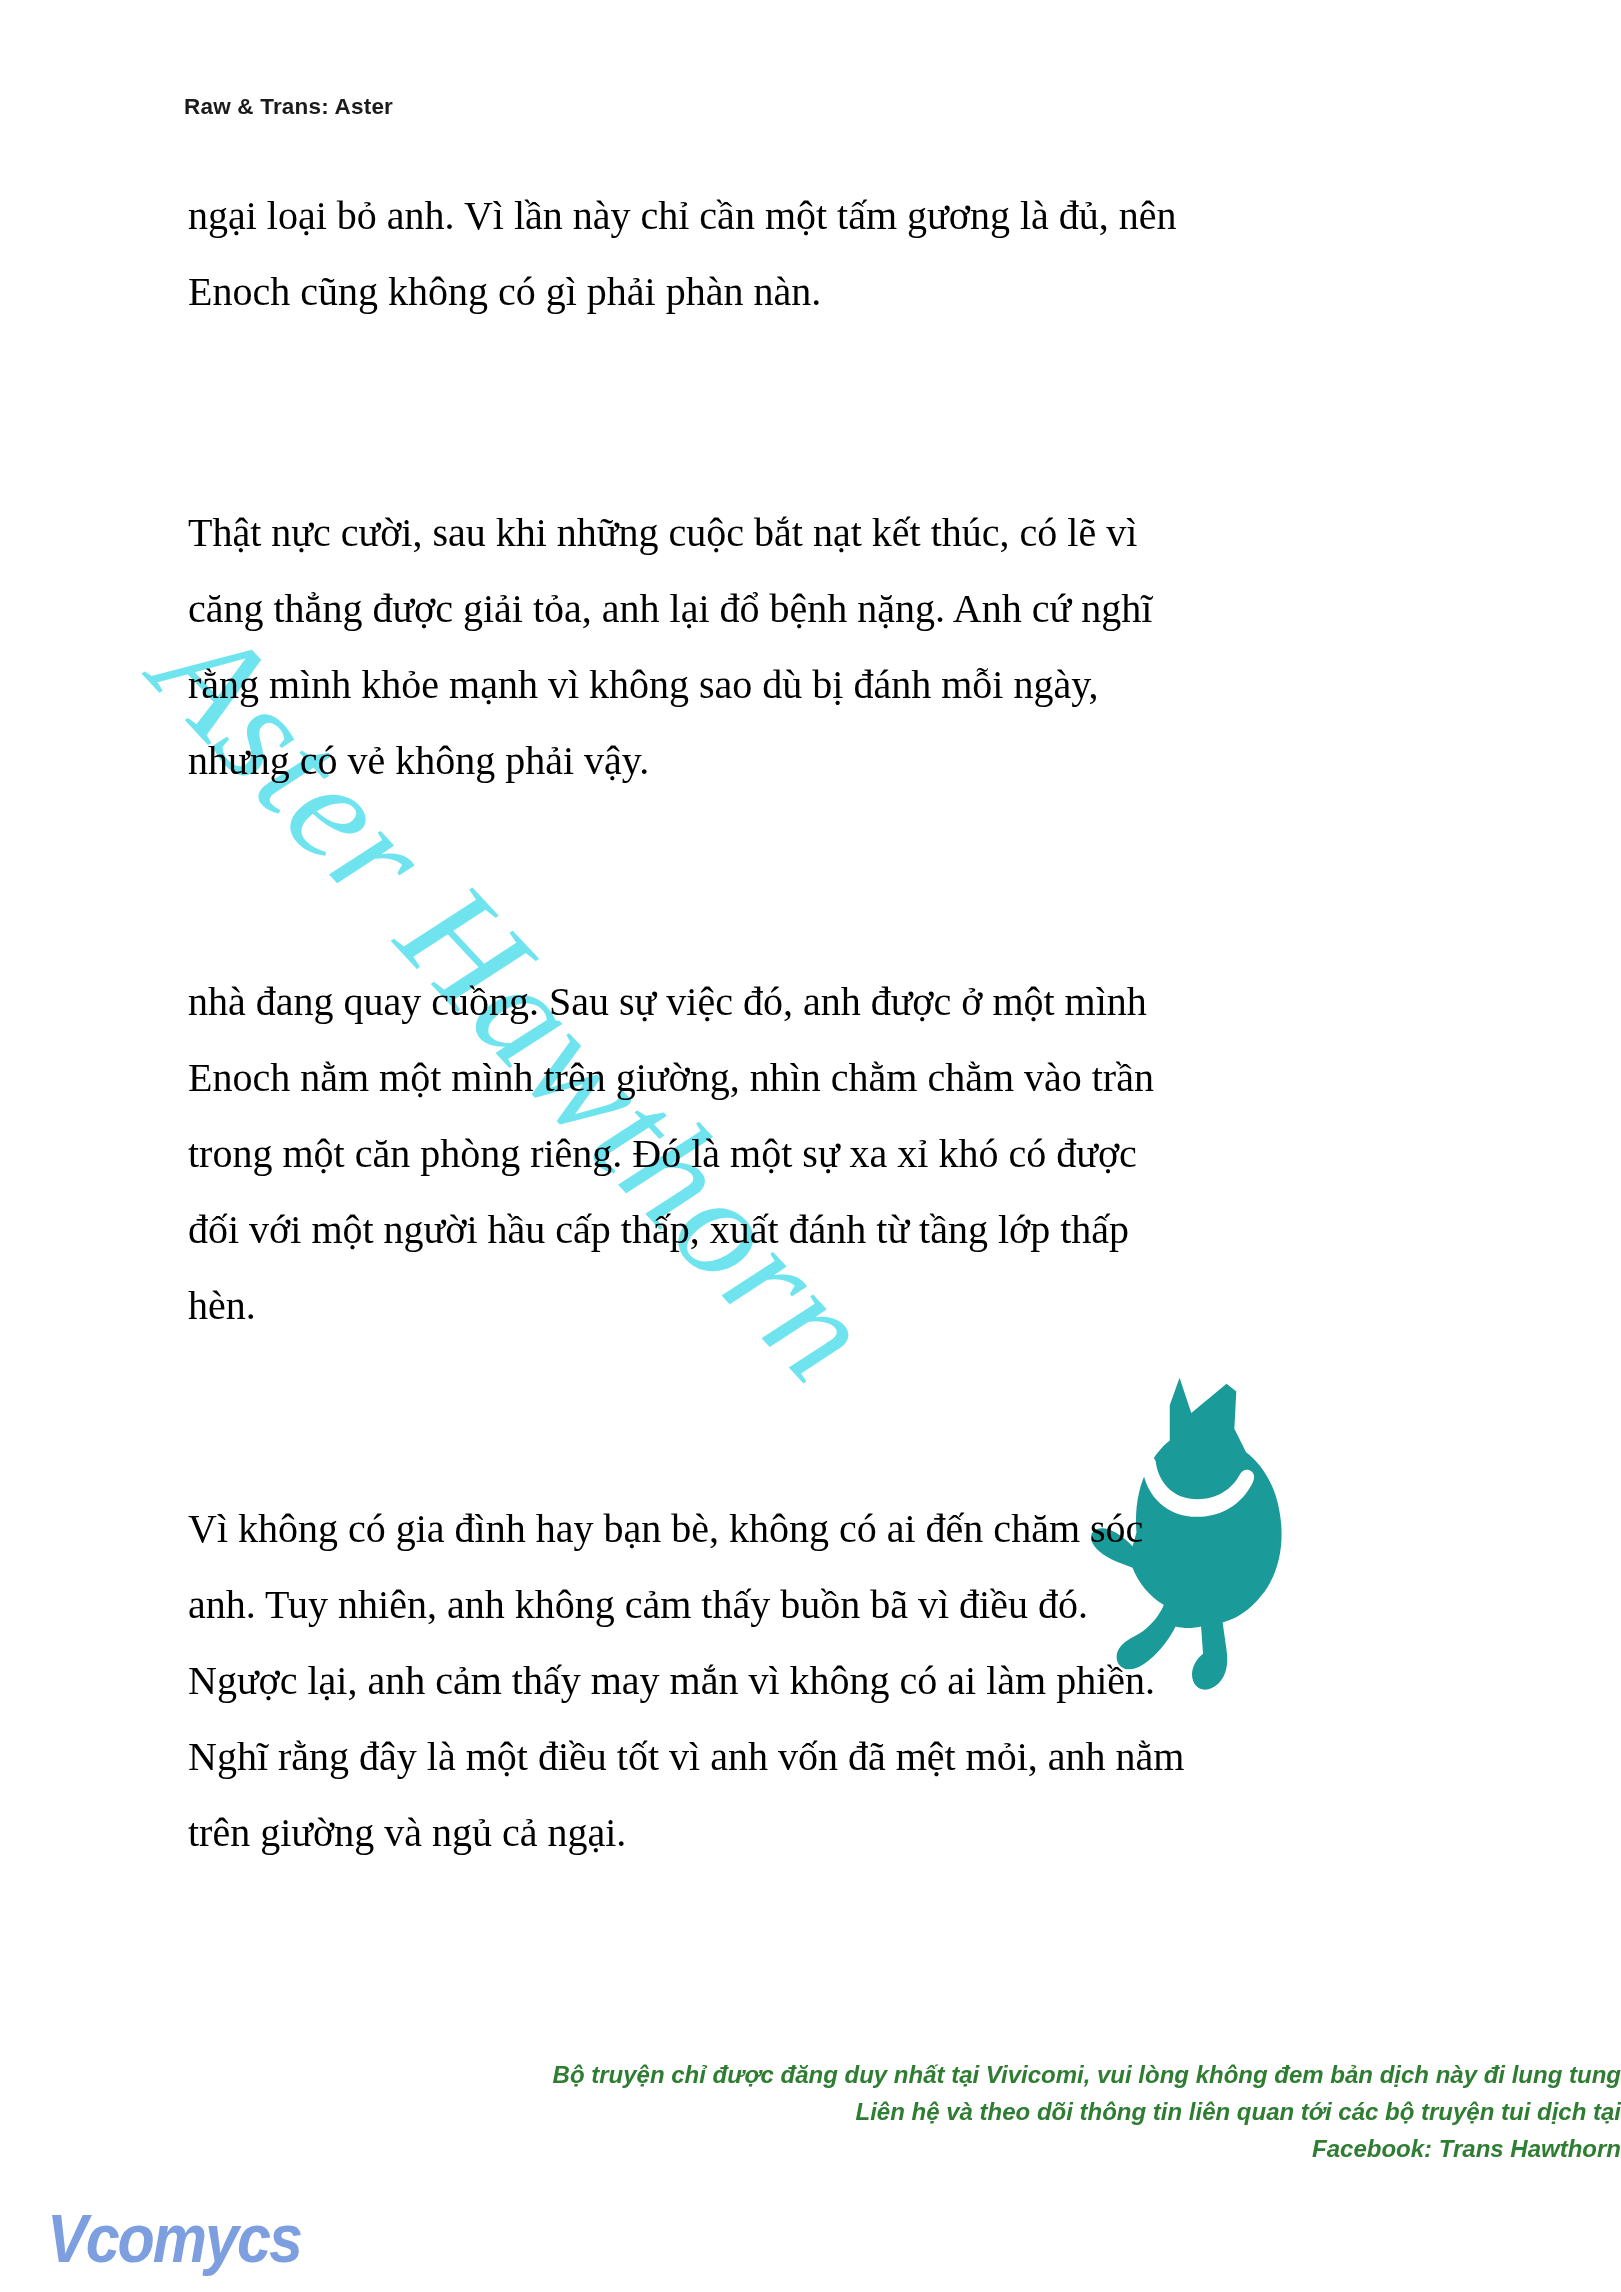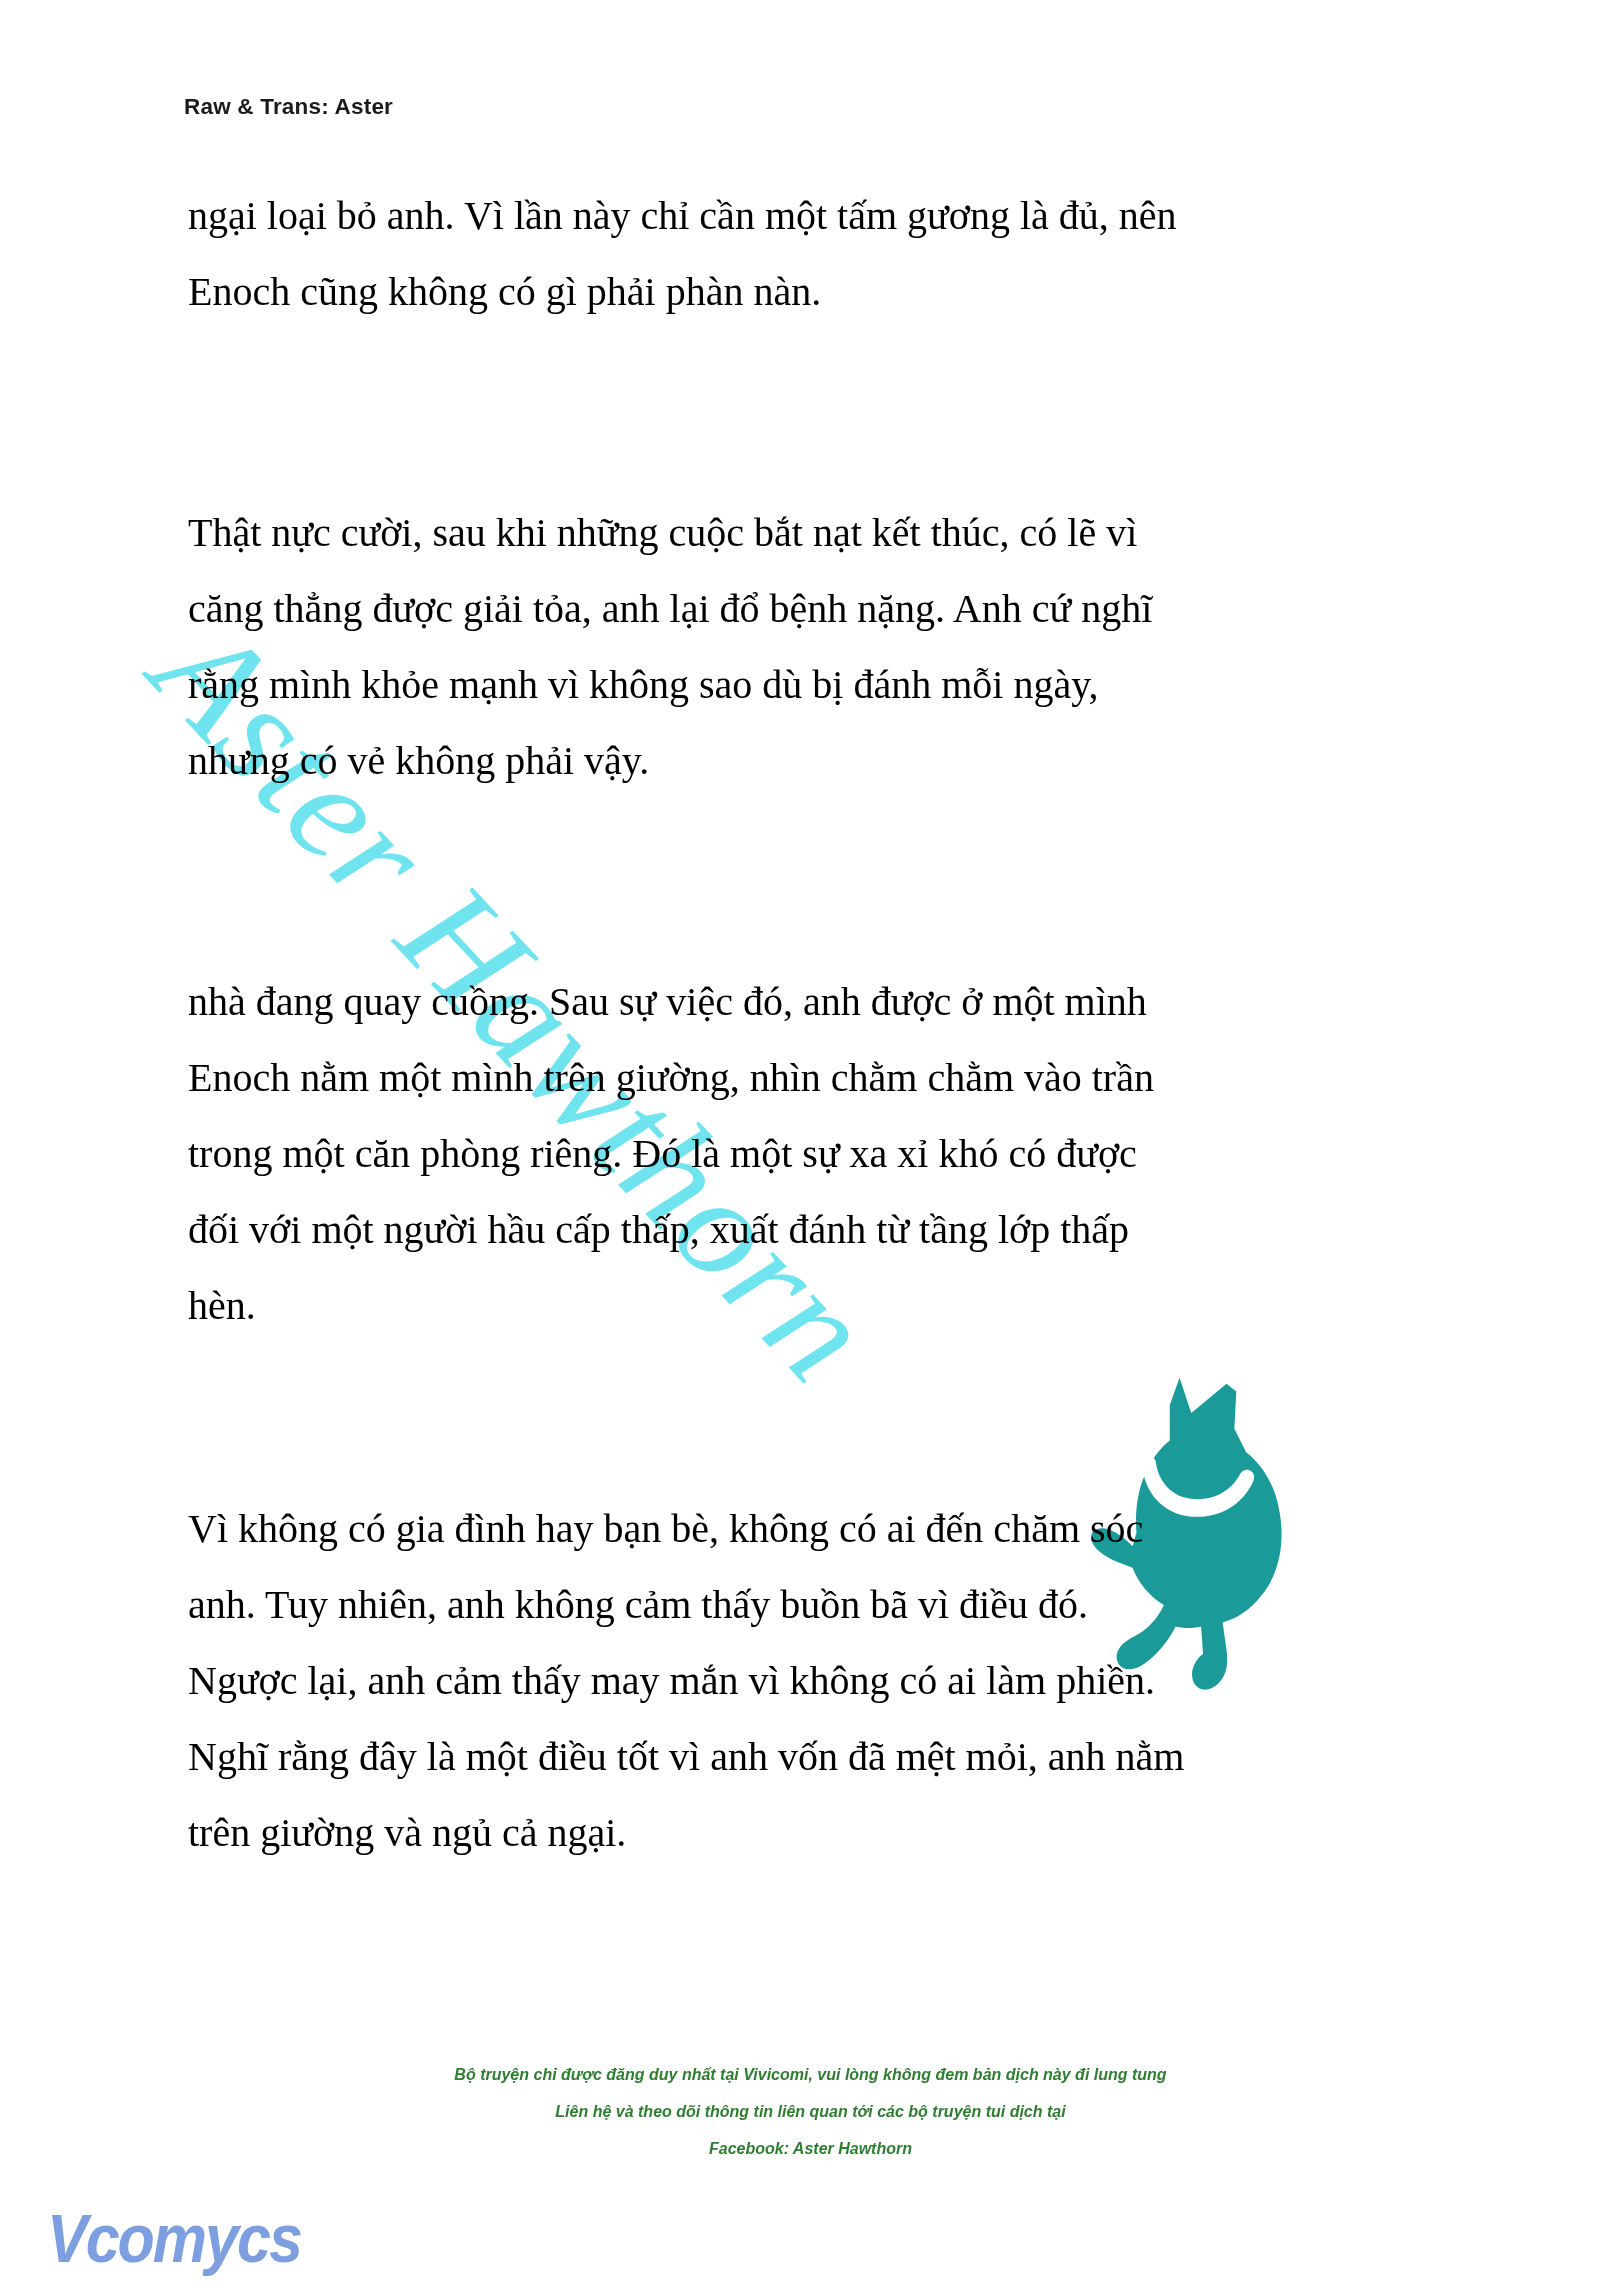--- a/index.html
+++ b/index.html
@@ -87,26 +87,27 @@
   .footer {
     position: absolute;
     left: 0;
     right: 0;
     top: 2056px;
     text-align: center;
     z-index: 6;
   }
   .footer-line {
     font-family: "Liberation Sans", sans-serif;
-    font-size: 16px;
+    font-size: 24px;
     font-weight: 700;
     font-style: italic;
     color: #2f7d32;
     line-height: 37px;
     white-space: nowrap;
+    text-align: right;
   }
 
   
   .logo {
     position: absolute;
     left: 47px;
     top: 2203px;
     width: 245px;
     height: 76px;
     z-index: 6;
@@ -199,21 +200,21 @@
       <span class="ln">Ngược lại, anh cảm thấy may mắn vì không có ai làm phiền.</span>
       <span class="ln">Nghĩ rằng đây là một điều tốt vì anh vốn đã mệt mỏi, anh nằm</span>
       <span class="ln">trên giường và ngủ cả ngại.</span>
     </p>
 
   </div>
 
   <div class="footer">
     <div class="footer-line">Bộ truyện chỉ được đăng duy nhất tại Vivicomi, vui lòng không đem bản dịch này đi lung tung</div>
     <div class="footer-line">Liên hệ và theo dõi thông tin liên quan tới các bộ truyện tui dịch tại</div>
-    <div class="footer-line">Facebook: Aster Hawthorn</div>
+    <div class="footer-line">Facebook: Trans Hawthorn</div>
   </div>
 
   <div class="logo">
     <div class="logo-text">Vcomycs</div>
   </div>
 
 </div>
 
 
 </body></html>

